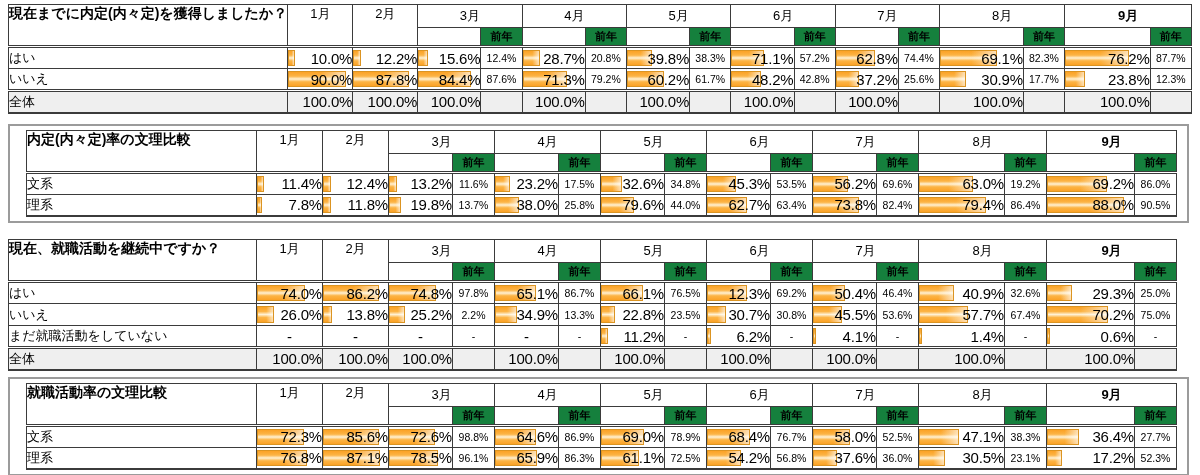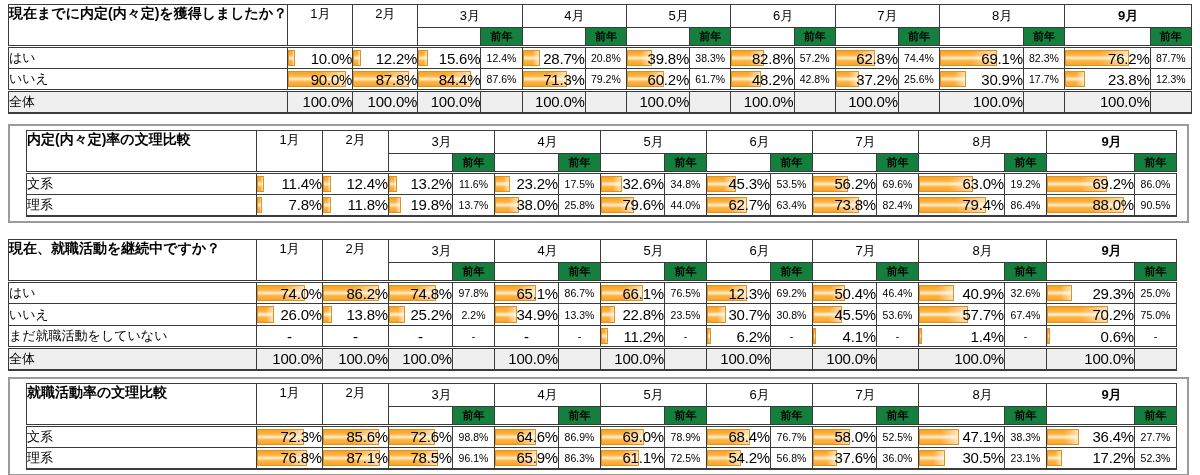--- a/index.html
+++ b/index.html
@@ -103,21 +103,21 @@
           <tr class="datarow first">
             <td class="rl">はい</td>
             <td class="val gd"><div class="bar" style="width: 10%;"></div><span class="v">10.0%</span></td>
             <td class="val gs"><div class="bar" style="width: 12.2%;"></div><span class="v">12.2%</span></td>
             <td class="val gs"><div class="bar" style="width: 15.6%;"></div><span class="v">15.6%</span></td>
             <td class="pv">12.4%</td>
             <td class="val gs"><div class="bar" style="width: 28.7%;"></div><span class="v">28.7%</span></td>
             <td class="pv">20.8%</td>
             <td class="val gs"><div class="bar" style="width: 39.8%;"></div><span class="v">39.8%</span></td>
             <td class="pv">38.3%</td>
-            <td class="val gs"><div class="bar" style="width: 51.8%;"></div><span class="v">82.8%</span></td>
+            <td class="val gs"><div class="bar" style="width: 51.8%;"></div><span class="v">71.1%</span></td>
             <td class="pv">57.2%</td>
             <td class="val gs"><div class="bar" style="width: 62.8%;"></div><span class="v">62.8%</span></td>
             <td class="pv">74.4%</td>
             <td class="val gs"><div class="bar" style="width: 69.1%;"></div><span class="v">69.1%</span></td>
             <td class="pv">82.3%</td>
             <td class="val gs"><div class="bar" style="width: 76.2%;"></div><span class="v">76.2%</span></td>
             <td class="pv lc">87.7%</td>
           </tr>
           <tr class="datarow">
             <td class="rl">いいえ</td>

